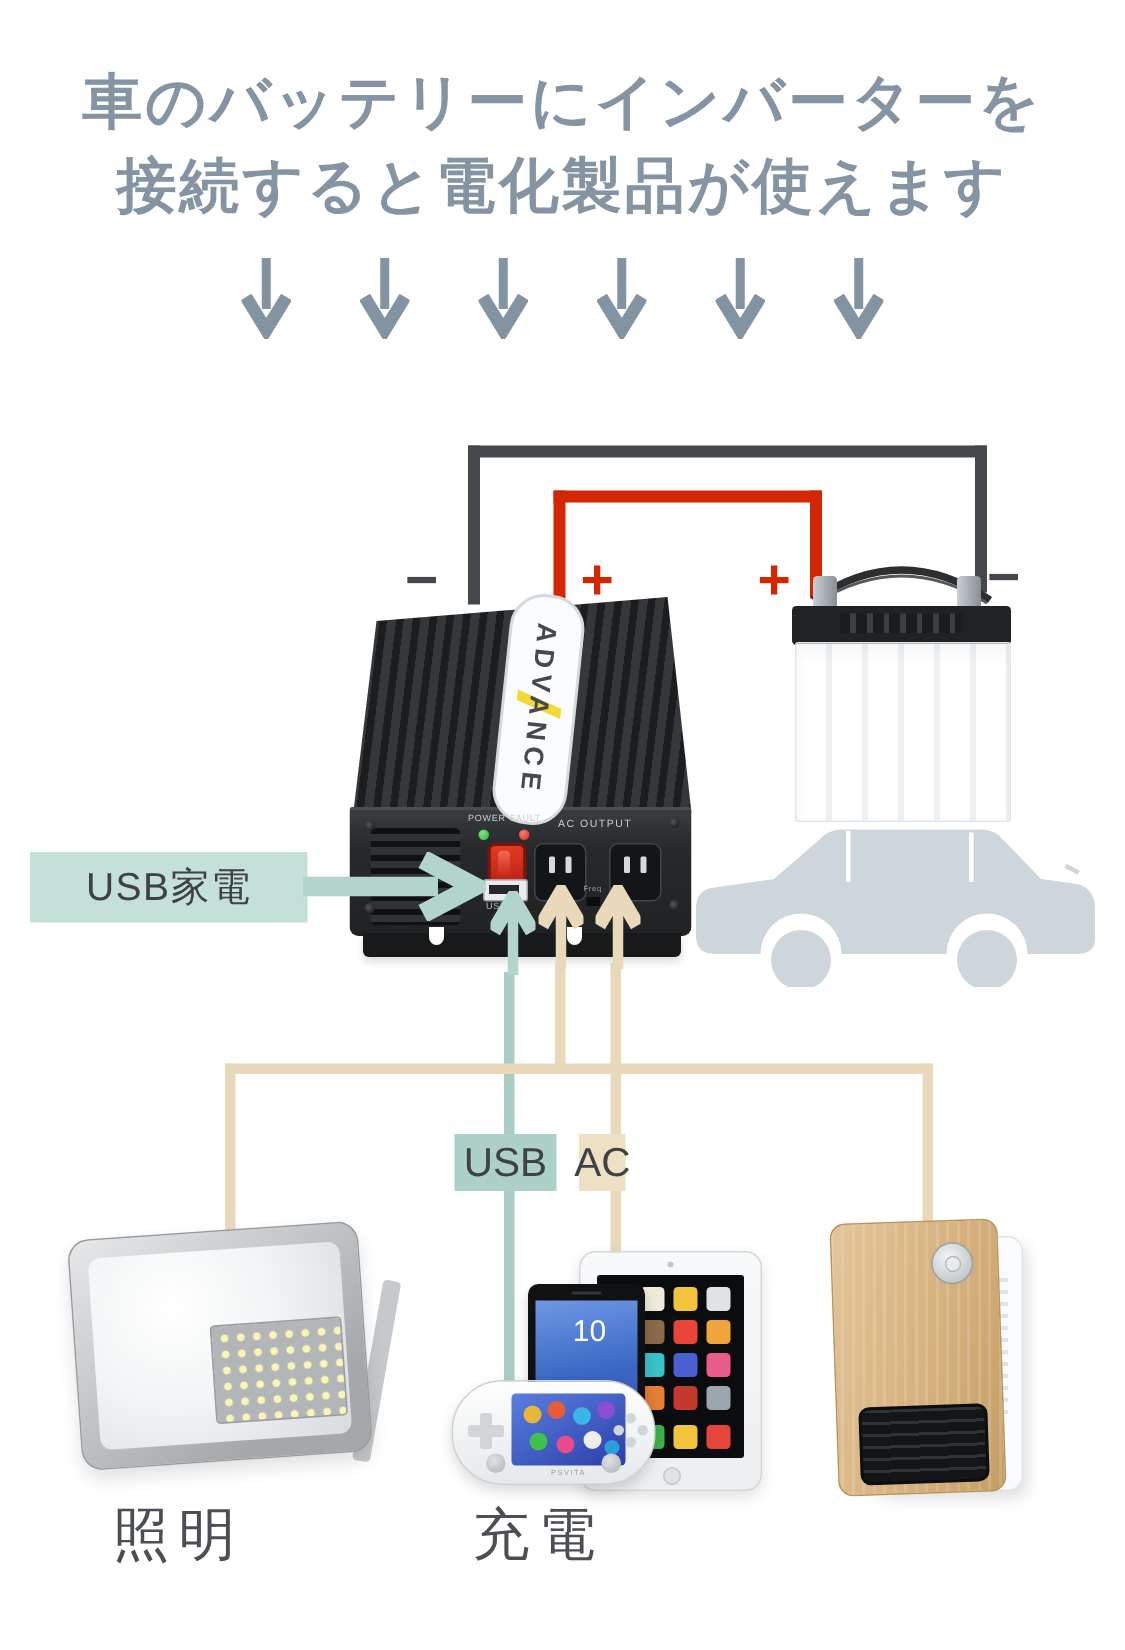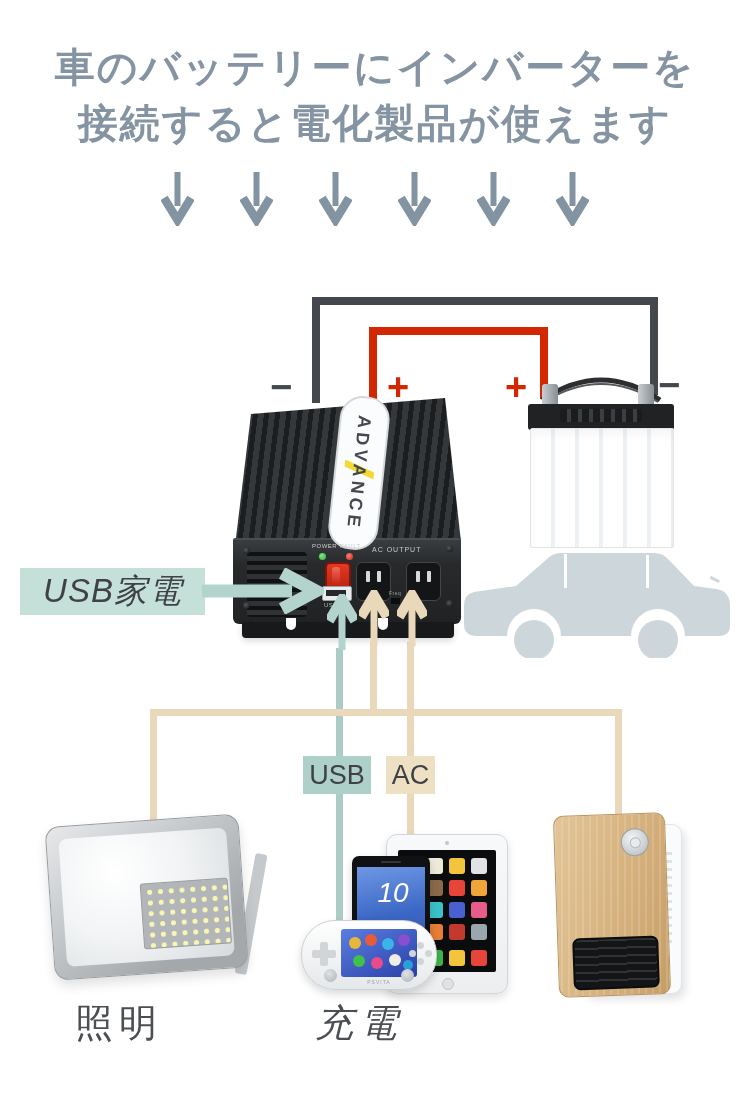--- a/index.html
+++ b/index.html
@@ -73,28 +73,28 @@
   .freq-sw{position:absolute;left:391px;top:598px;width:9px;height:6px;background:#0c0d0e;z-index:4;}
   .screw{position:absolute;width:7px;height:7px;border-radius:50%;z-index:4;
     background:radial-gradient(circle at 40% 40%,#53575b,#0a0b0c);}
   .inv-flange{position:absolute;left:242px;top:622px;width:212px;height:16px;z-index:3;
     background:#17191a;border-radius:0 0 4px 4px;box-shadow:0 3px 6px rgba(0,0,0,.15);}
   .notch{position:absolute;top:-4px;width:10px;height:12px;background:#ffffff;border-radius:0 0 5px 5px;}
 
   
   .callout-box{position:absolute;left:20px;top:568px;width:185px;height:47px;z-index:5;
     background:#c5dfd9;display:flex;align-items:center;justify-content:center;
-    font-size:33px;color:#3e4246;letter-spacing:1px;font-style:italic;}
+    font-size:26px;color:#3e4246;letter-spacing:1px;}
   .arrow-svg{position:absolute;z-index:5;}
   .line{position:absolute;z-index:1;}
   .l-teal{background:#a9cdc5;} .l-beige{background:#e9d9ba;}
   .tag{position:absolute;z-index:4;display:flex;align-items:center;justify-content:center;
     font-size:27px;color:#3e4246;}
   .tag-usb{left:303px;top:756px;width:68px;height:38px;background:#add0c8;text-align:right;}
-  .tag-ac{left:386px;top:756px;width:49px;height:38px;background:#eee0c2;}
+  .tag-ac{left:386px;top:756px;width:31px;height:38px;background:#eee0c2;}
 
   
   .flood{position:absolute;left:50px;top:820px;width:200px;height:165px;z-index:3;transform:rotate(-4deg);}
   .flood-stand{position:absolute;right:-6px;top:40px;width:12px;height:122px;background:#c6c9cb;
     border-radius:3px;transform:rotate(14deg);}
   .flood-frame{position:absolute;left:0;top:0;width:192px;height:152px;border-radius:14px;
     background:linear-gradient(145deg,#e6e8ea,#a4a8ab 78%);border:1px solid #989c9f;
     box-shadow:0 6px 12px rgba(0,0,0,.12);}
   .flood-face{position:absolute;left:12px;top:12px;width:168px;height:128px;border-radius:8px;
     background:radial-gradient(circle at 32% 28%,#ffffff 0%,#f2f4f5 45%,#e1e4e6 80%,#d7dadc);}
@@ -109,21 +109,21 @@
   .ipad-cam{position:absolute;left:58px;top:6px;width:4px;height:4px;border-radius:50%;background:#c3c6c8;}
   .ipad-screen{position:absolute;left:11px;top:15px;width:98px;height:122px;background:#0b0c0e;border-radius:2px;}
   .ipad-home{position:absolute;left:55px;top:143px;width:10px;height:10px;border-radius:50%;
     background:#e0e3e5;border:1px solid #c3c6c8;}
   .phone{position:absolute;left:352px;top:856px;width:78px;height:112px;z-index:4;border-radius:7px;
     background:#101113;box-shadow:0 4px 8px rgba(0,0,0,.18);}
   .phone-speak{position:absolute;left:29px;top:5px;width:20px;height:2px;background:#32363a;border-radius:1px;}
   .phone-screen{position:absolute;left:5px;top:11px;width:68px;height:88px;
     background:linear-gradient(170deg,#6e97e4 0%,#3a67c4 55%,#4a4fae 100%);}
   .phone-time{position:absolute;left:0;top:10px;width:72px;text-align:center;
-    font-size:28px;color:#ffffff;font-weight:normal;font-style:italic;}
+    font-size:20px;color:#ffffff;font-weight:normal;}
   .phone-apps{position:absolute;left:0;bottom:5px;width:68px;display:flex;justify-content:center;gap:7px;}
   .phone-apps span{width:8px;height:8px;border-radius:2px;display:block;}
   .vita{position:absolute;left:301px;top:920px;width:134px;height:68px;z-index:5;border-radius:34px;
     background:linear-gradient(#ffffff,#e5e8ea);border:1px solid #cdd0d2;box-shadow:0 4px 9px rgba(0,0,0,.15);}
   .vita-screen{position:absolute;left:39px;top:8px;width:76px;height:48px;border-radius:3px;
     background:linear-gradient(150deg,#5a7ee0,#2a3fa8);}
   .vita-brand{position:absolute;left:39px;top:58px;width:76px;text-align:center;
     font-size:5px;color:#9aa0a4;letter-spacing:1px;}
   .dpad-h{position:absolute;left:10px;top:29px;width:24px;height:8px;background:#d2d5d7;border-radius:2px;}
   .dpad-v{position:absolute;left:18px;top:21px;width:8px;height:24px;background:#d2d5d7;border-radius:2px;}
@@ -372,15 +372,15 @@
   <div class="heater-sidevents"></div>
   <div class="heater-front">
     <div class="heater-grain"></div>
     <div class="heater-knob">
       <div class="heater-knob-in"></div>
     </div>
     <div class="heater-grille"></div>
   </div>
 
   <div class="dev-label" style="left:75px;">照明</div>
-  <div class="dev-label" style="left:315px;font-style:italic;">充電</div>
+  <div class="dev-label" style="left:315px;">充電</div>
 
 </div>
 
 </body></html>

